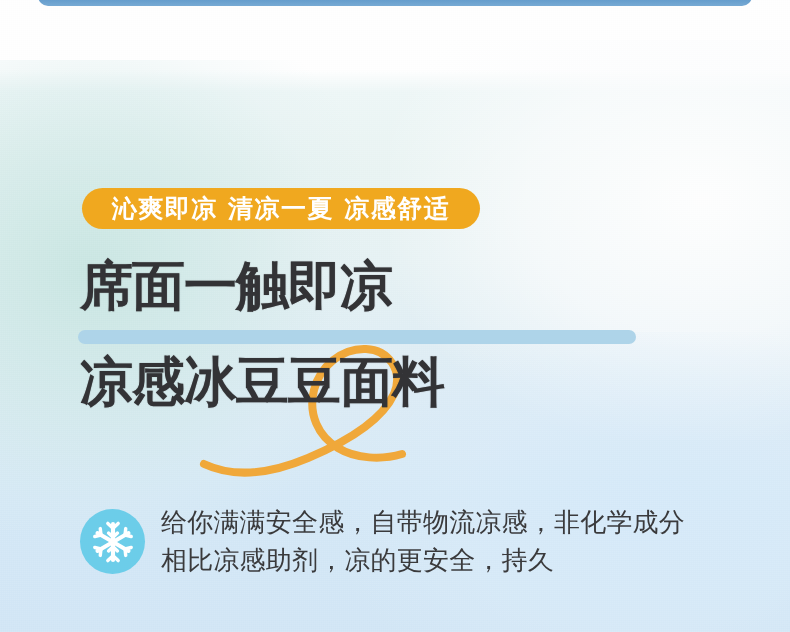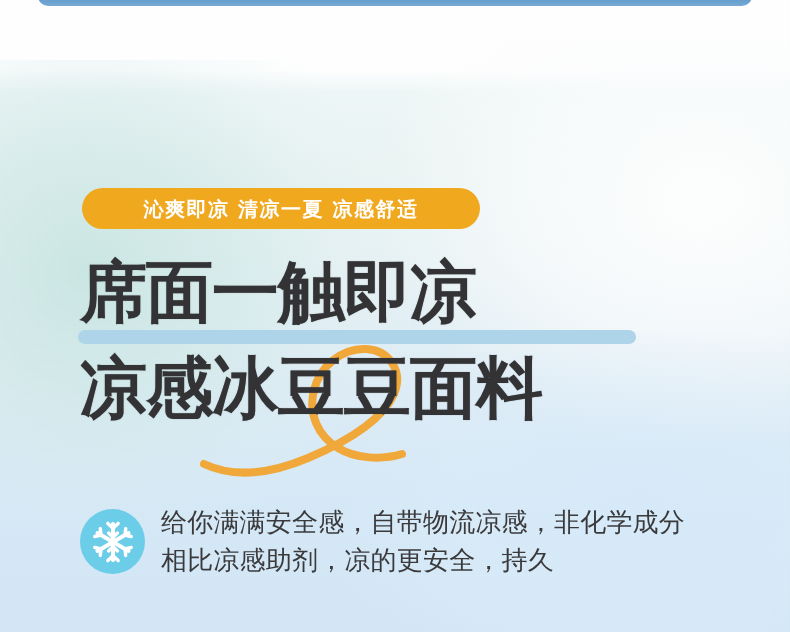--- a/index.html
+++ b/index.html
@@ -104,21 +104,21 @@
     width: 398px; height: 41px;
     border-radius: 21px;
     background: #f0a81f;
     z-index: 8;
     display: flex;
     align-items: center;
     justify-content: center;
   }
   .badge-text {
     color: #ffffff;
-    font-size: 20px;
+    font-size: 25px;
     font-weight: 700;
     letter-spacing: 1.5px;
     line-height: 1;
     white-space: nowrap;
     font-family: "DejaVu Sans", "Liberation Sans", sans-serif;
   }
 
   
   .headline-underline {
     position: absolute;
@@ -137,21 +137,21 @@
     z-index: 8;
     pointer-events: none;
   }
 
   
   .headline {
     position: absolute;
     left: 80px;
     z-index: 9;
     color: #333336;
-    font-size: 67px;
+    font-size: 53px;
     font-weight: 900;
     line-height: 1;
     letter-spacing: -1px;
     white-space: nowrap;
     font-family: "DejaVu Sans", "Liberation Sans", sans-serif;
     text-shadow: 0 0 1px rgba(51,51,54,0.55);
   }
   .headline-1 { top: 259px; }
   .headline-2 { top: 355px; }
 

